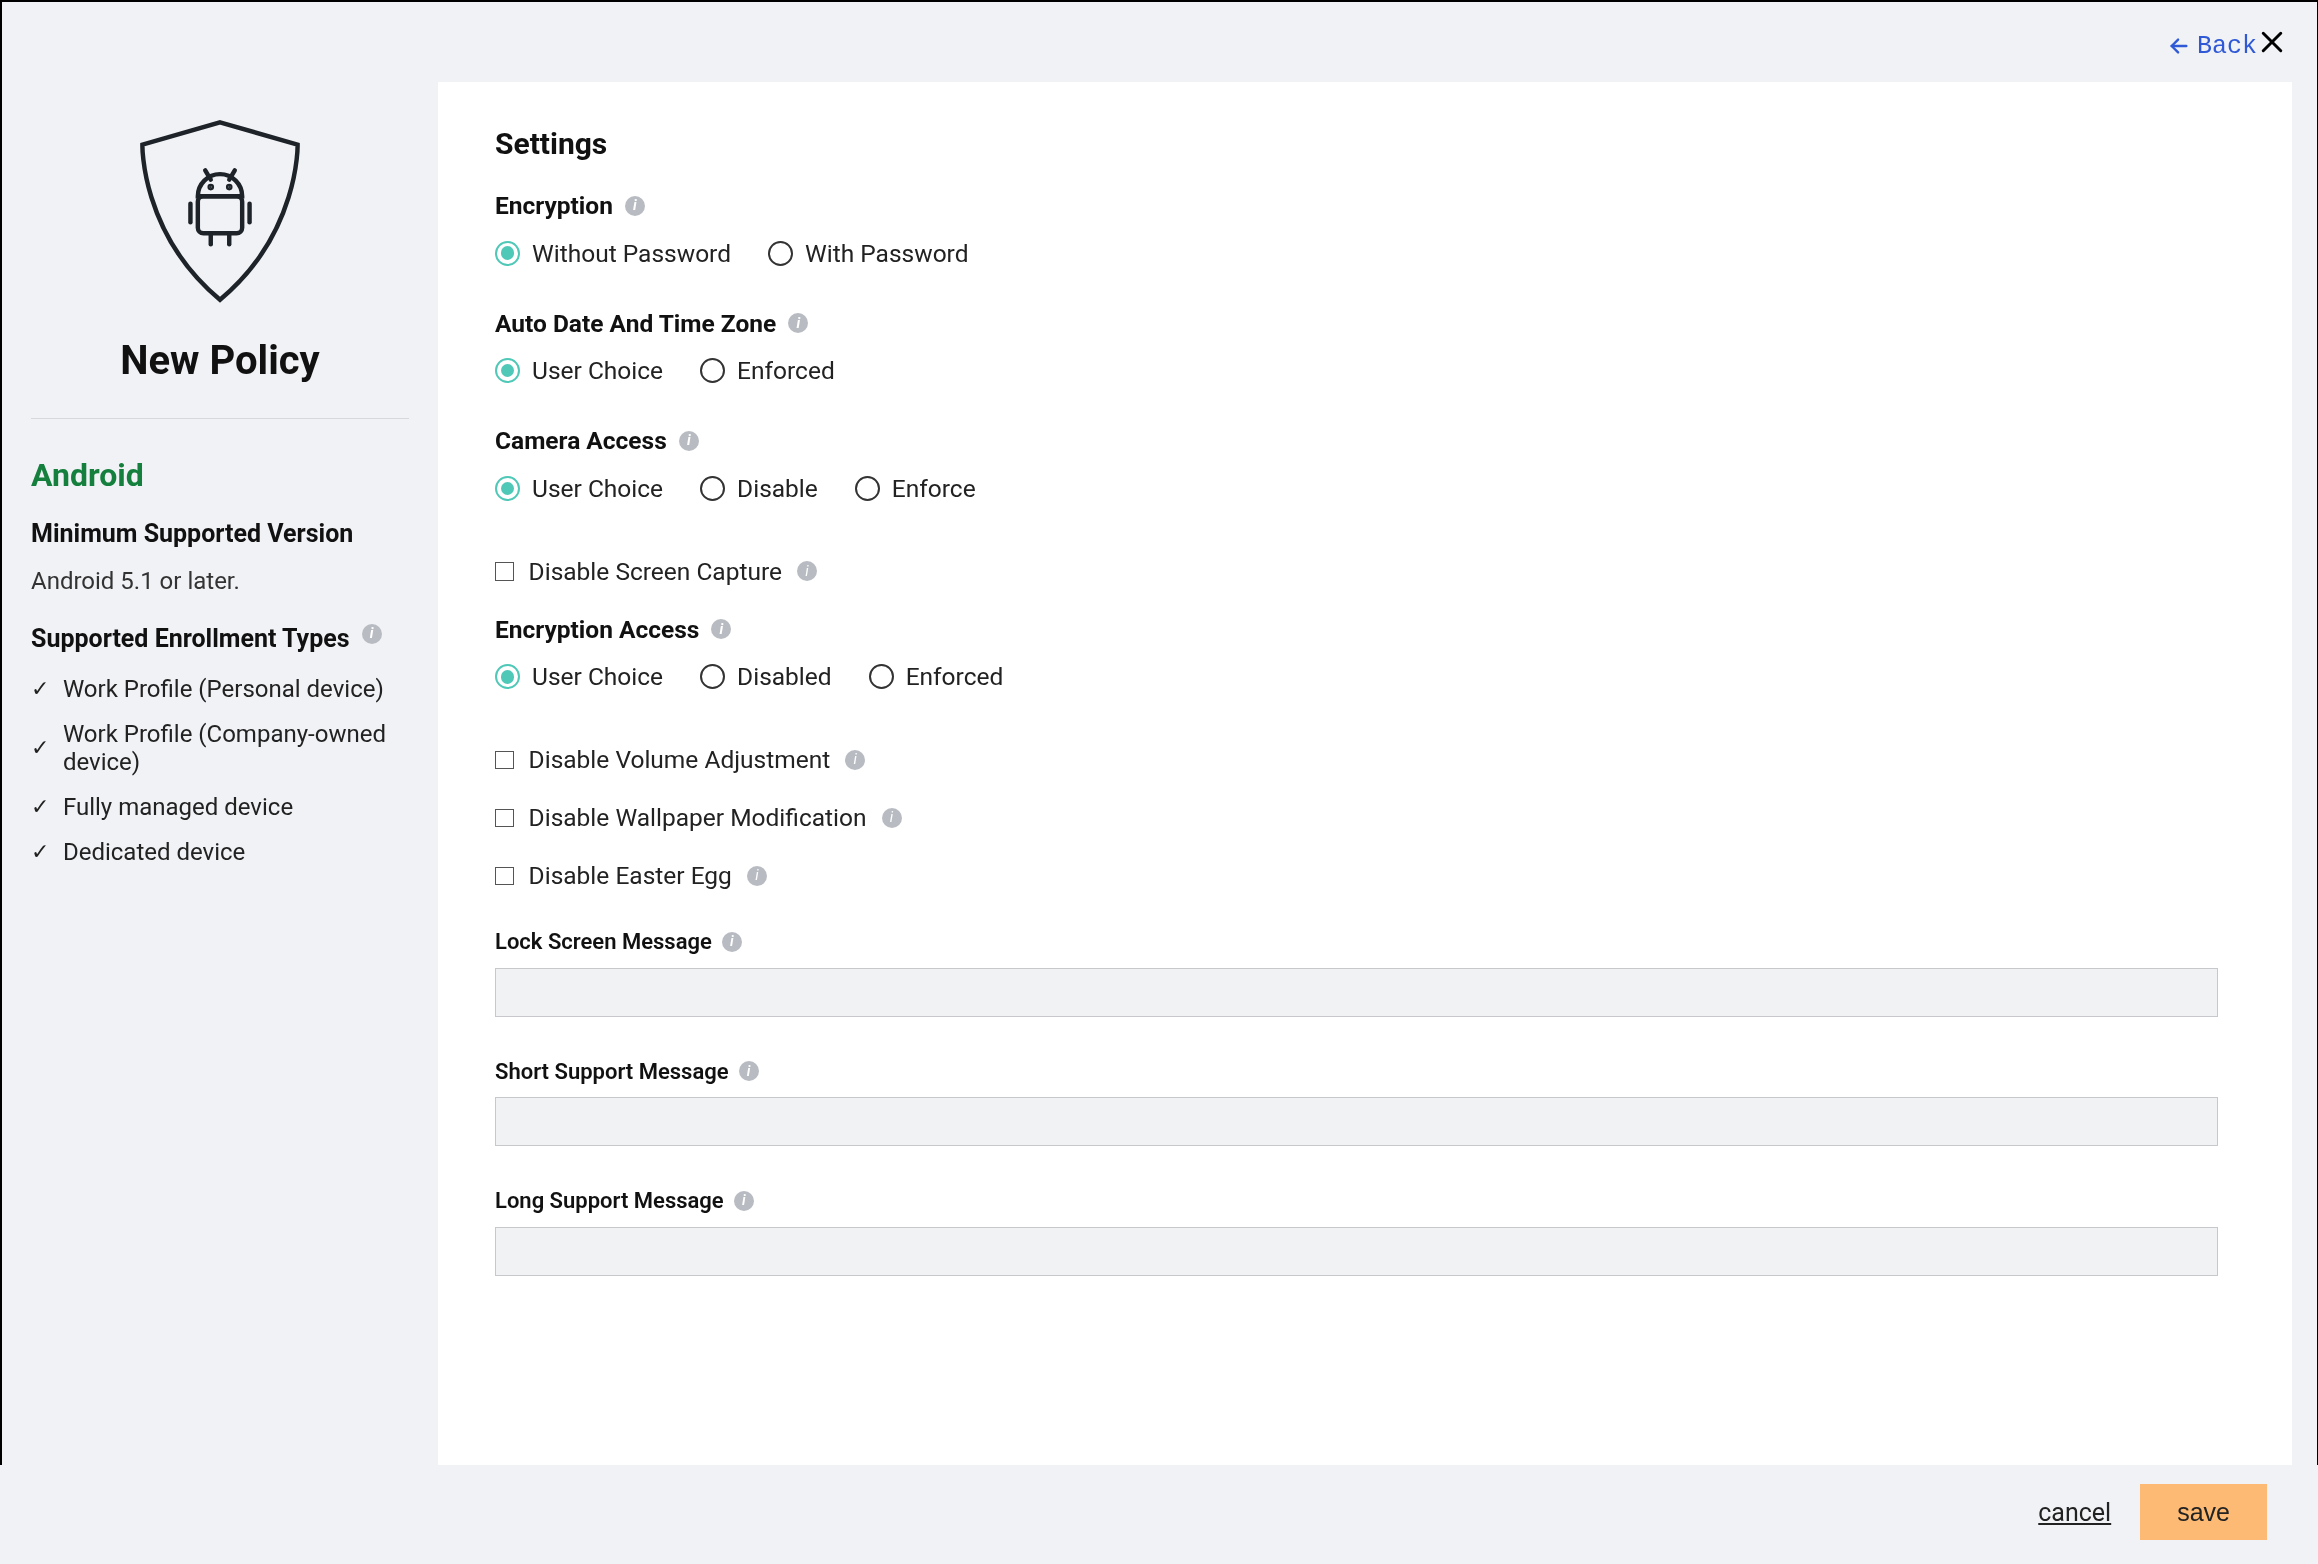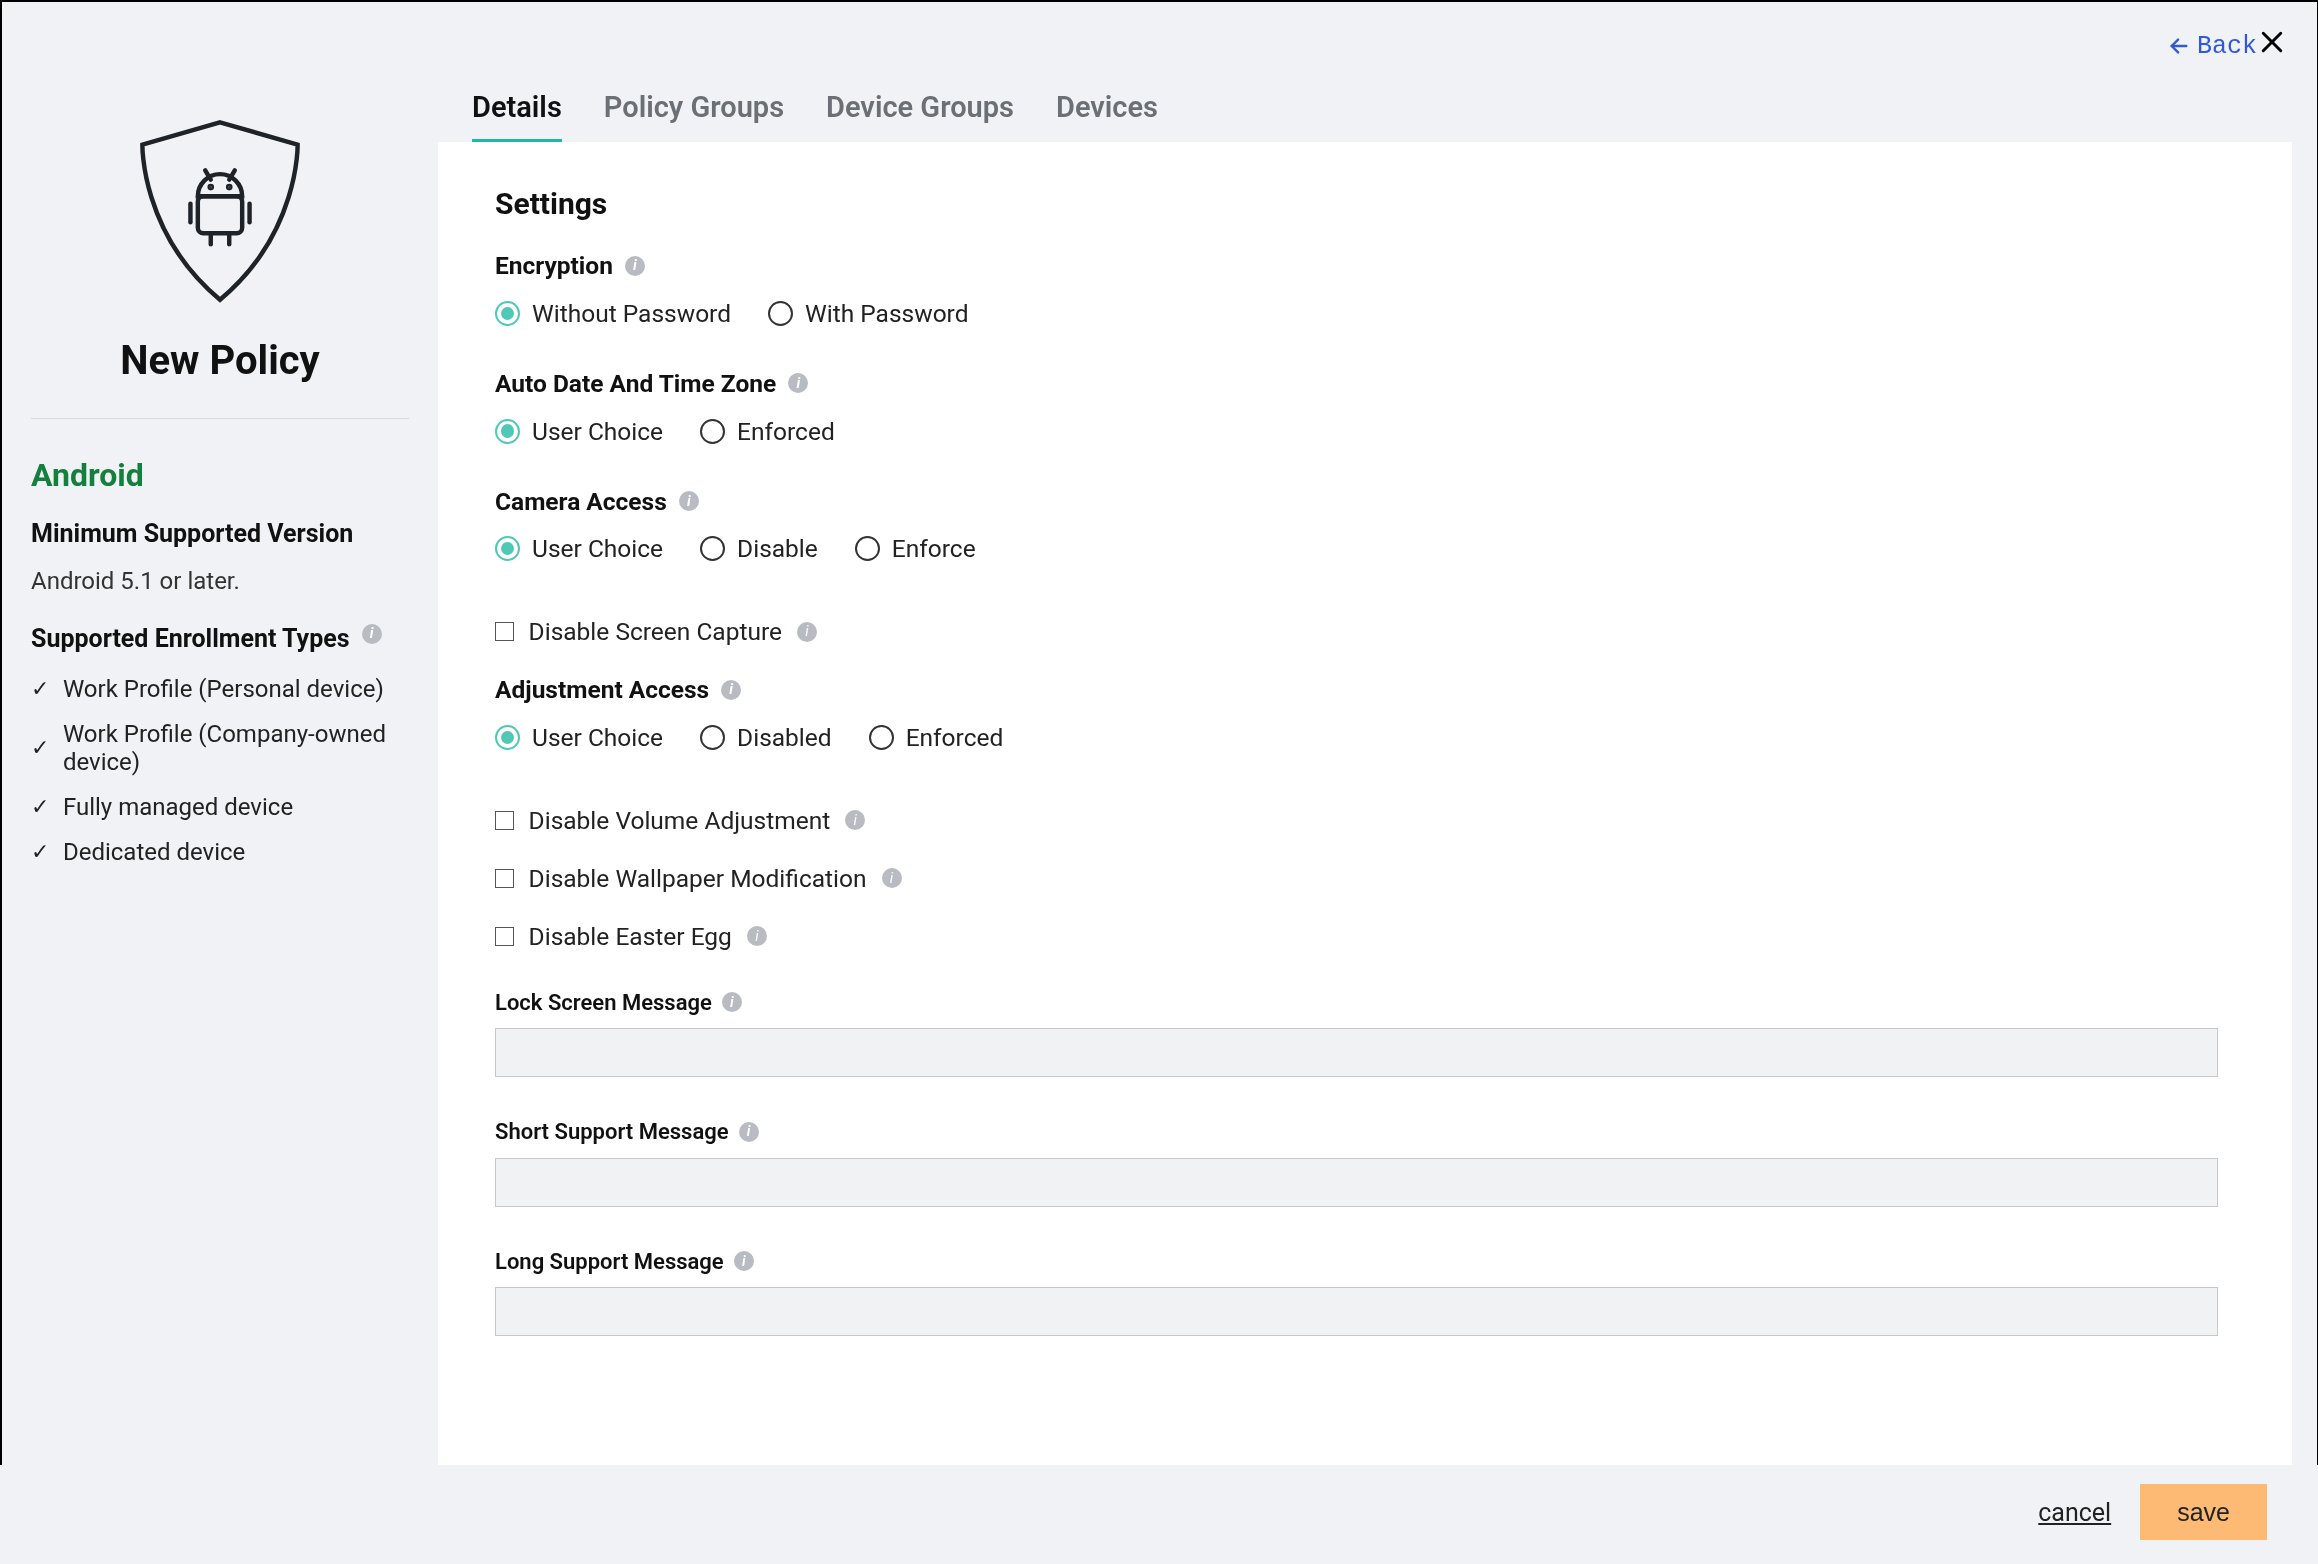--- a/index.html
+++ b/index.html
@@ -241,26 +241,20 @@
           <span>Fully managed device</span>
         </li>
         <li>
           <span class="check-mark">✓</span>
           <span>Dedicated device</span>
         </li>
       </ul>
   </div>
 
   <div class="right-col">
-    <div class="tabs" id="tabs">
-        <div class="tab active">Details</div>
-        <div class="tab">Policy Groups</div>
-        <div class="tab">Device Groups</div>
-        <div class="tab">Devices</div>
-      </div>
 
     <div class="panel">
       <div class="panel-inner">
         <div class="section-title">Settings</div>
 
         
         <div class="field-label">
           <span>Encryption</span>
           <span class="info-dot">i</span>
         </div>
@@ -313,21 +307,21 @@
 
         
         <div class="check-opt">
           <span class="checkbox"></span>
           <span>Disable Screen Capture</span>
           <span class="info-dot">i</span>
         </div>
 
         
         <div class="field-label">
-          <span>Adjustment Access</span>
+          <span>Encryption Access</span>
           <span class="info-dot">i</span>
         </div>
         <div class="radio-row" style="margin-bottom:54px;">
             <div class="radio-opt selected">
               <span class="radio-circle"></span>
               <span>User Choice</span>
             </div>
             <div class="radio-opt">
               <span class="radio-circle"></span>
               <span>Disabled</span>

